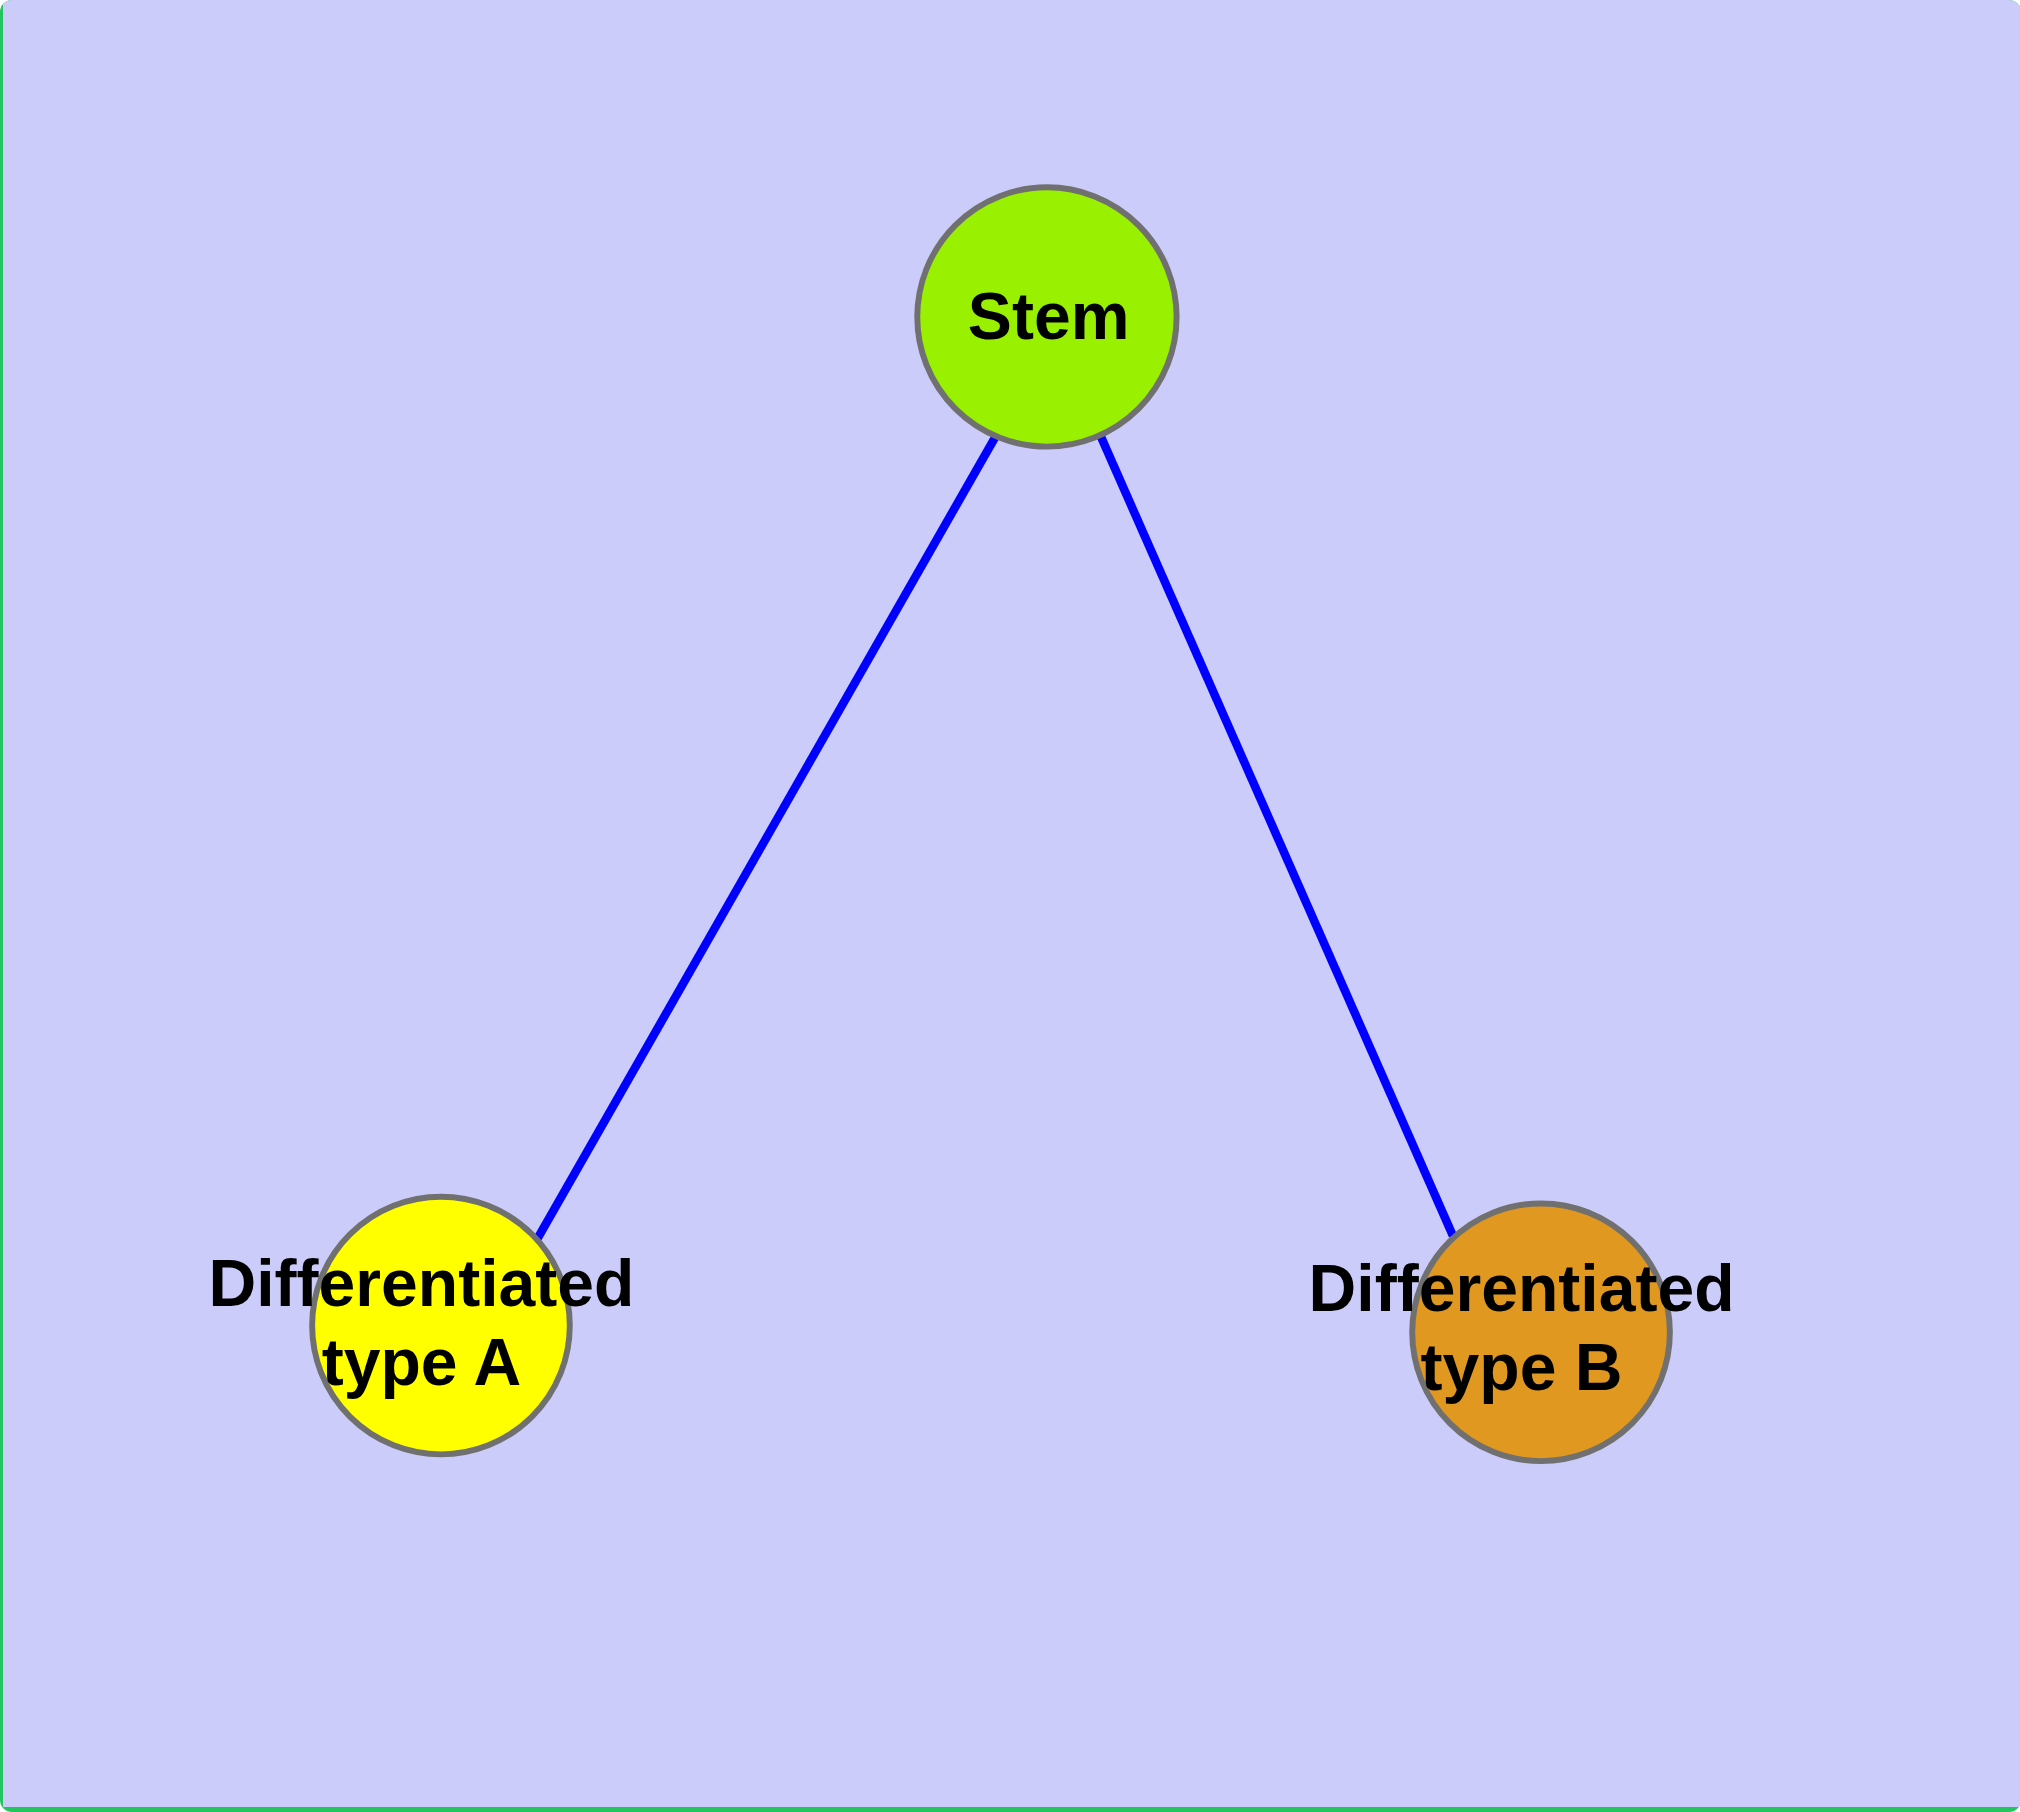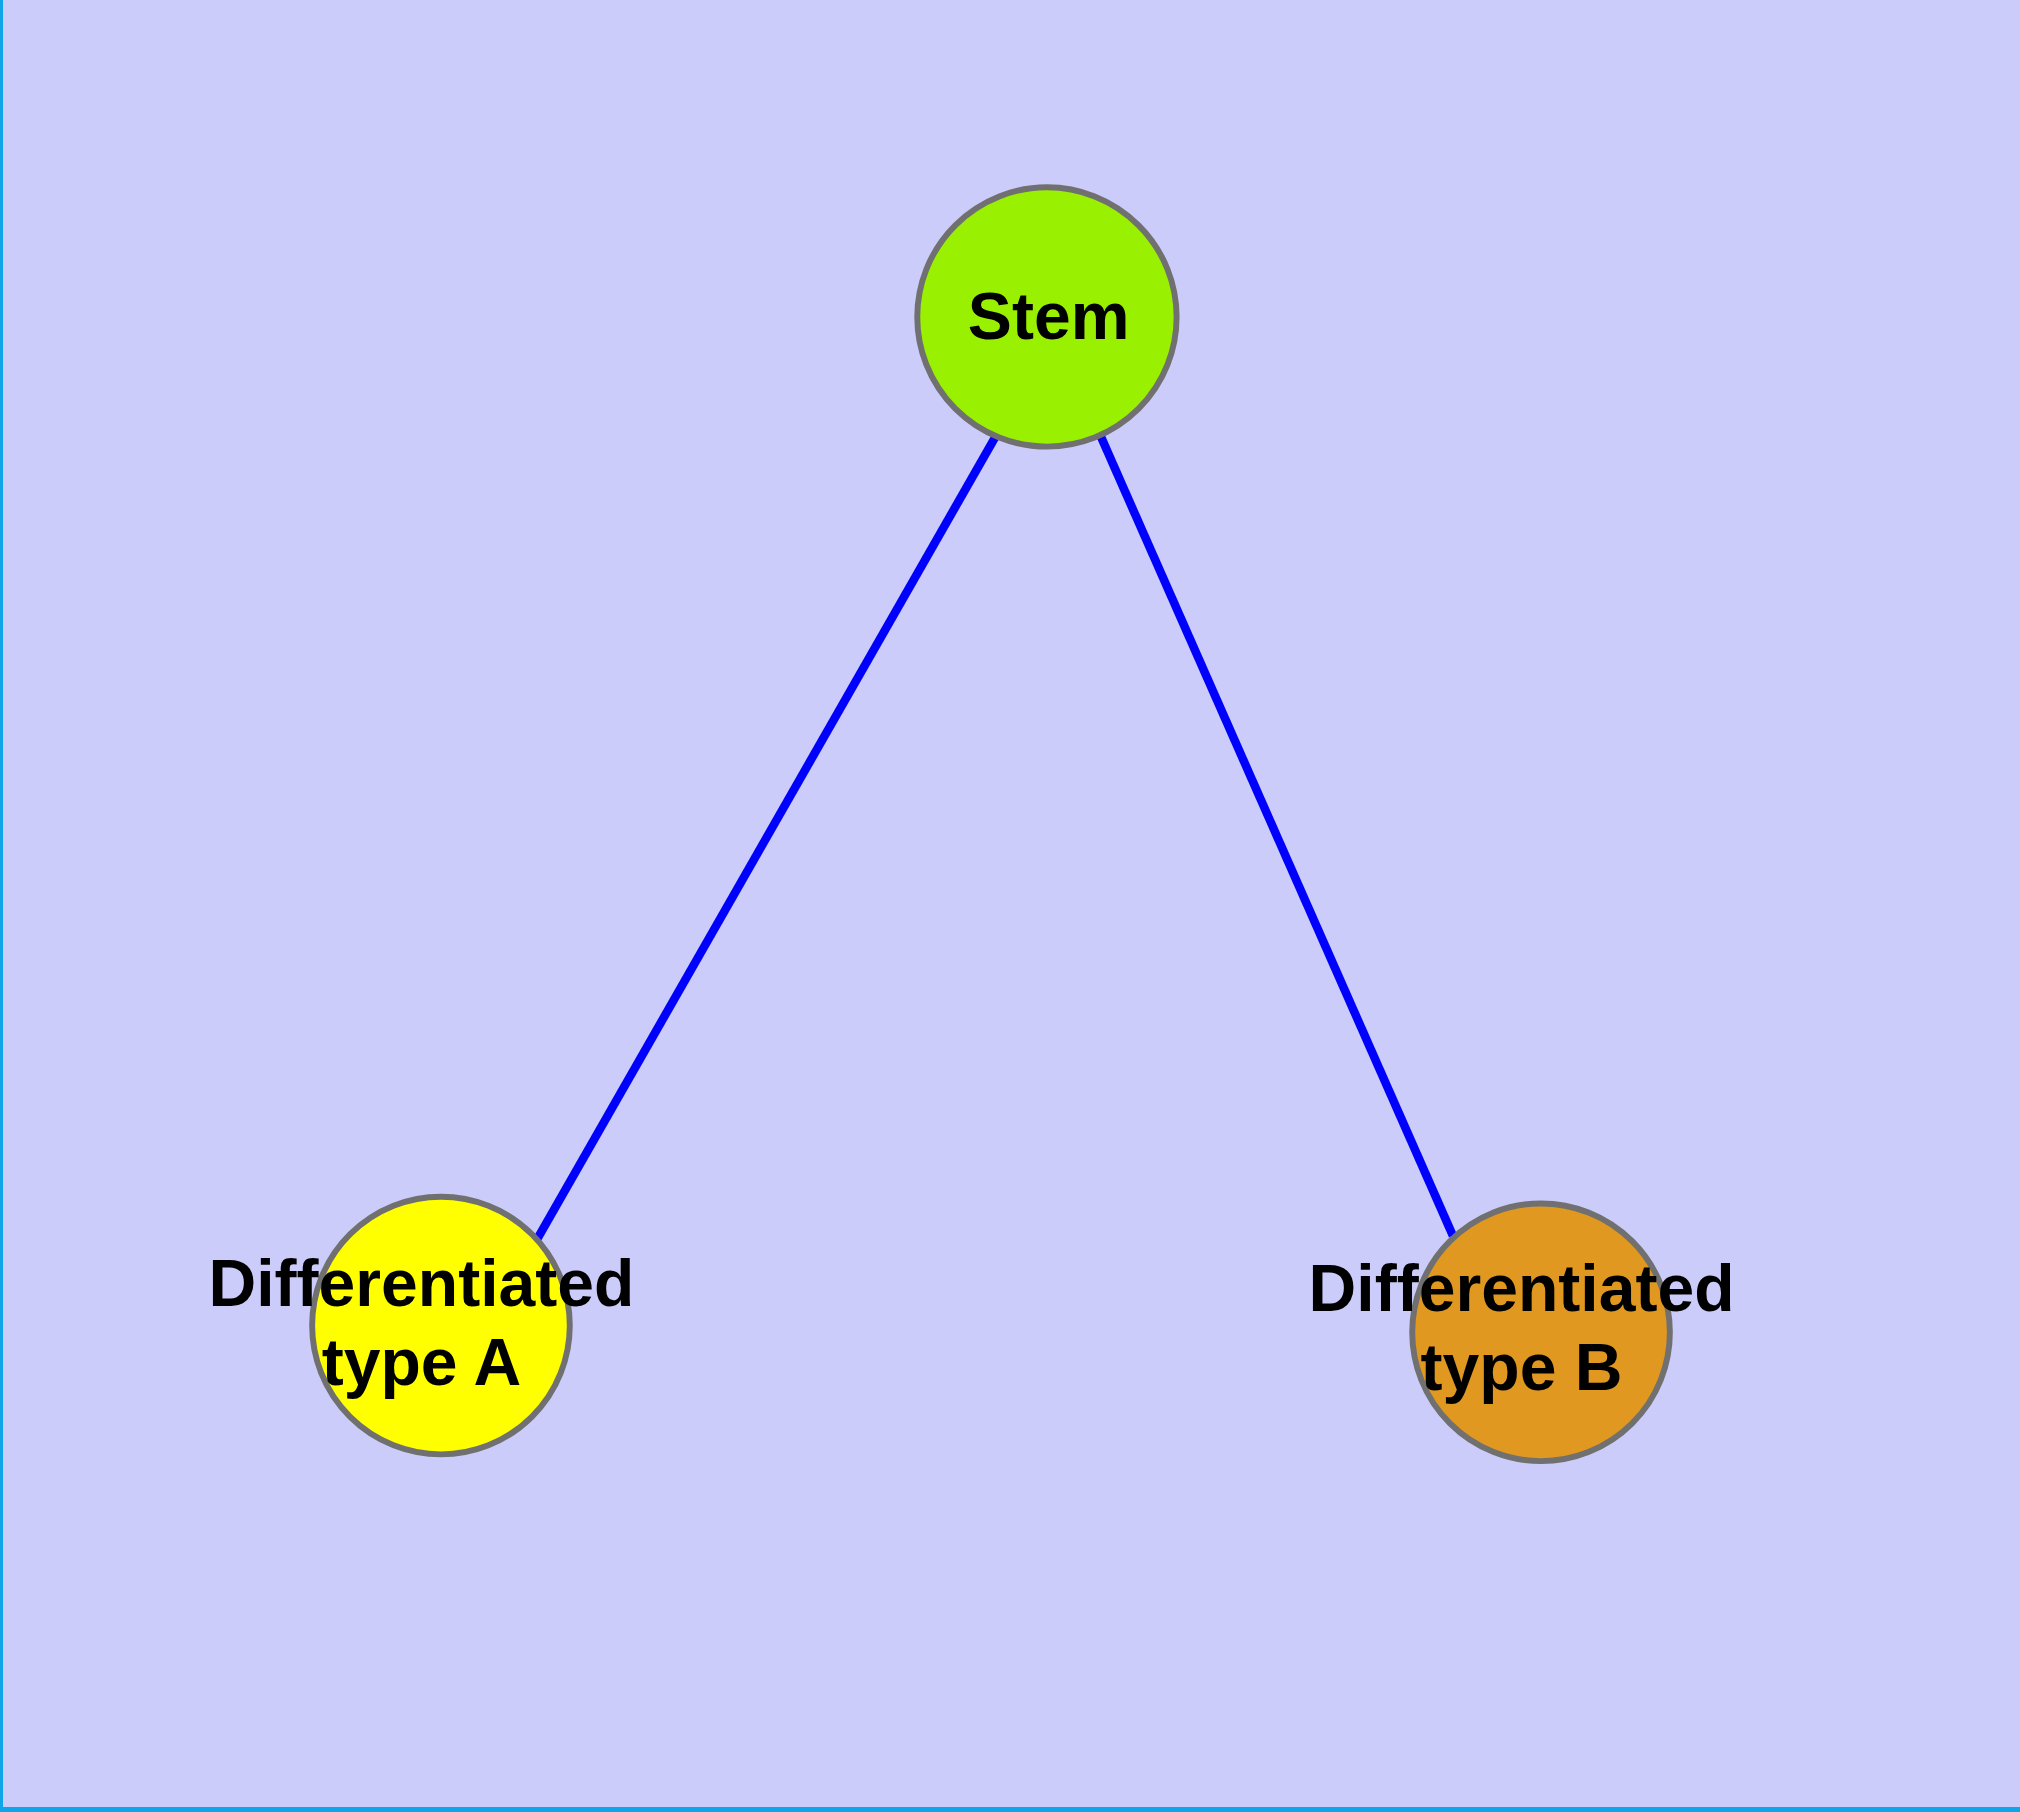--- a/index.html
+++ b/index.html
@@ -4,23 +4,24 @@
 <style>
   html, body {
     margin: 0;
     padding: 0;
     background: #ffffff;
   }
   #stage {
     position: relative;
     width: 2021px;
     height: 1812px;
-    background: #0ea5e9;
+    background: #22c55e;
     overflow: hidden;
     font-family: "Liberation Sans", sans-serif;
+    border-radius: 12px;
   }
   #canvas {
     position: absolute;
     left: 3.4px;
     top: 0px;
     width: 2017px;
     height: 1807px;
     background: #ccccfa;
   }
   #graph-svg {

